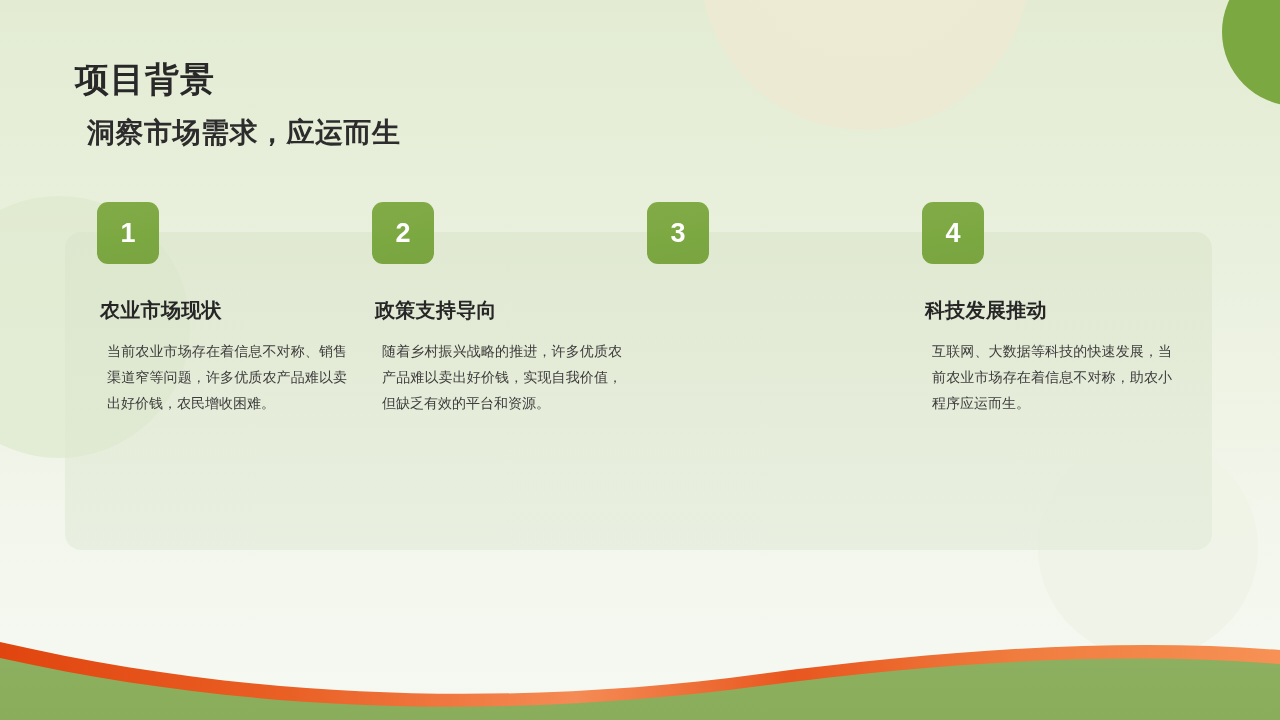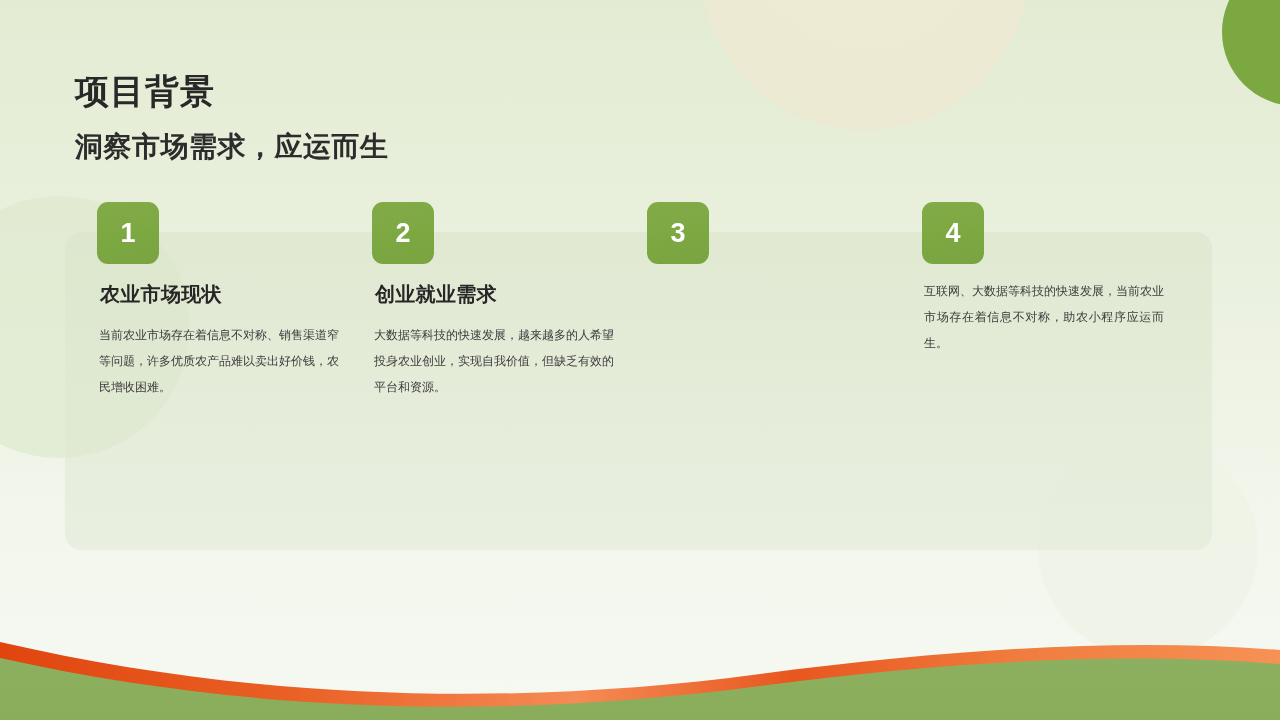--- a/index.html
+++ b/index.html
@@ -59,36 +59,37 @@
   .wave-wrap {
     position: absolute;
     left: 0;
     bottom: 0;
     width: 1280px;
     height: 130px;
   }
   .wave-wrap svg { display: block; width: 1280px; height: 130px; }
 
   
-  .header { position: absolute; left: 75px; top: 68px; }
+  .header { position: absolute; left: 75px; top: 56px; }
   .slide-title {
     margin: 0;
     font-size: 34px;
     font-weight: bold;
     line-height: 46px;
     color: #282828;
     letter-spacing: 1px;
   }
   .slide-subtitle {
-    margin: 14px 0 0 0;
+    margin: 14px 0 0 12px;
     font-size: 28px;
     font-weight: bold;
     line-height: 38px;
     color: #2c2c2c;
     letter-spacing: 0.5px;
+    font-family: Liberation Mono, monospace;
   }
 
   
   .panel {
     position: absolute;
     left: 65px;
     top: 232px;
     width: 1147px;
     height: 318px;
     border-radius: 16px;
@@ -120,31 +121,31 @@
     background: linear-gradient(170deg, #82ab47 0%, #7ca842 55%, #79a440 100%);
     color: #ffffff;
     font-size: 27px;
     font-weight: bold;
     display: flex;
     align-items: center;
     justify-content: center;
     line-height: 1;
   }
   .card-heading {
-    margin: 16px 0 0 3px;
+    margin: 32px 0 0 3px;
     font-size: 20px;
     font-weight: bold;
     color: #262626;
     line-height: 28px;
     letter-spacing: 0.3px;
   }
   .card-body {
-    margin: 14px 0 0 2px;
+    margin: 14px 0 0 10px;
     width: 240px;
-    font-size: 12px;
+    font-size: 14px;
     line-height: 26px;
     color: #3c3c3c;
     text-align: justify;
   }
 </style>
 </head>
 <body>
 
 <div id="slide">
 
@@ -163,30 +164,31 @@
   <div class="cards">
 
     <div class="card card-1">
       <div class="badge">1</div>
       <div class="card-heading">农业市场现状</div>
       <div class="card-body">当前农业市场存在着信息不对称、销售渠道窄等问题，许多优质农产品难以卖出好价钱，农民增收困难。</div>
     </div>
 
     <div class="card card-2">
       <div class="badge">2</div>
-      <div class="card-heading">创业就业需求</div>
-      <div class="card-body">大数据等科技的快速发展，越来越多的人希望投身农业创业，实现自我价值，但缺乏有效的平台和资源。</div>
+      <div class="card-heading">政策支持导向</div>
+      <div class="card-body">随着乡村振兴战略的推进，许多优质农产品难以卖出好价钱，实现自我价值，但缺乏有效的平台和资源。</div>
     </div>
 
     <div class="card card-3">
       <div class="badge">3</div>
     </div>
 
     <div class="card card-4">
       <div class="badge">4</div>
+      <div class="card-heading">科技发展推动</div>
       <div class="card-body">互联网、大数据等科技的快速发展，当前农业市场存在着信息不对称，助农小程序应运而生。</div>
     </div>
 
   </div>
 
   <div class="wave-wrap">
     <svg viewBox="0 0 1280 130" preserveAspectRatio="none" xmlns="http://www.w3.org/2000/svg">
       <defs>
         <linearGradient id="orangeGrad" x1="0" y1="0" x2="1" y2="0">
           <stop offset="0%" stop-color="#e1450f"></stop>

